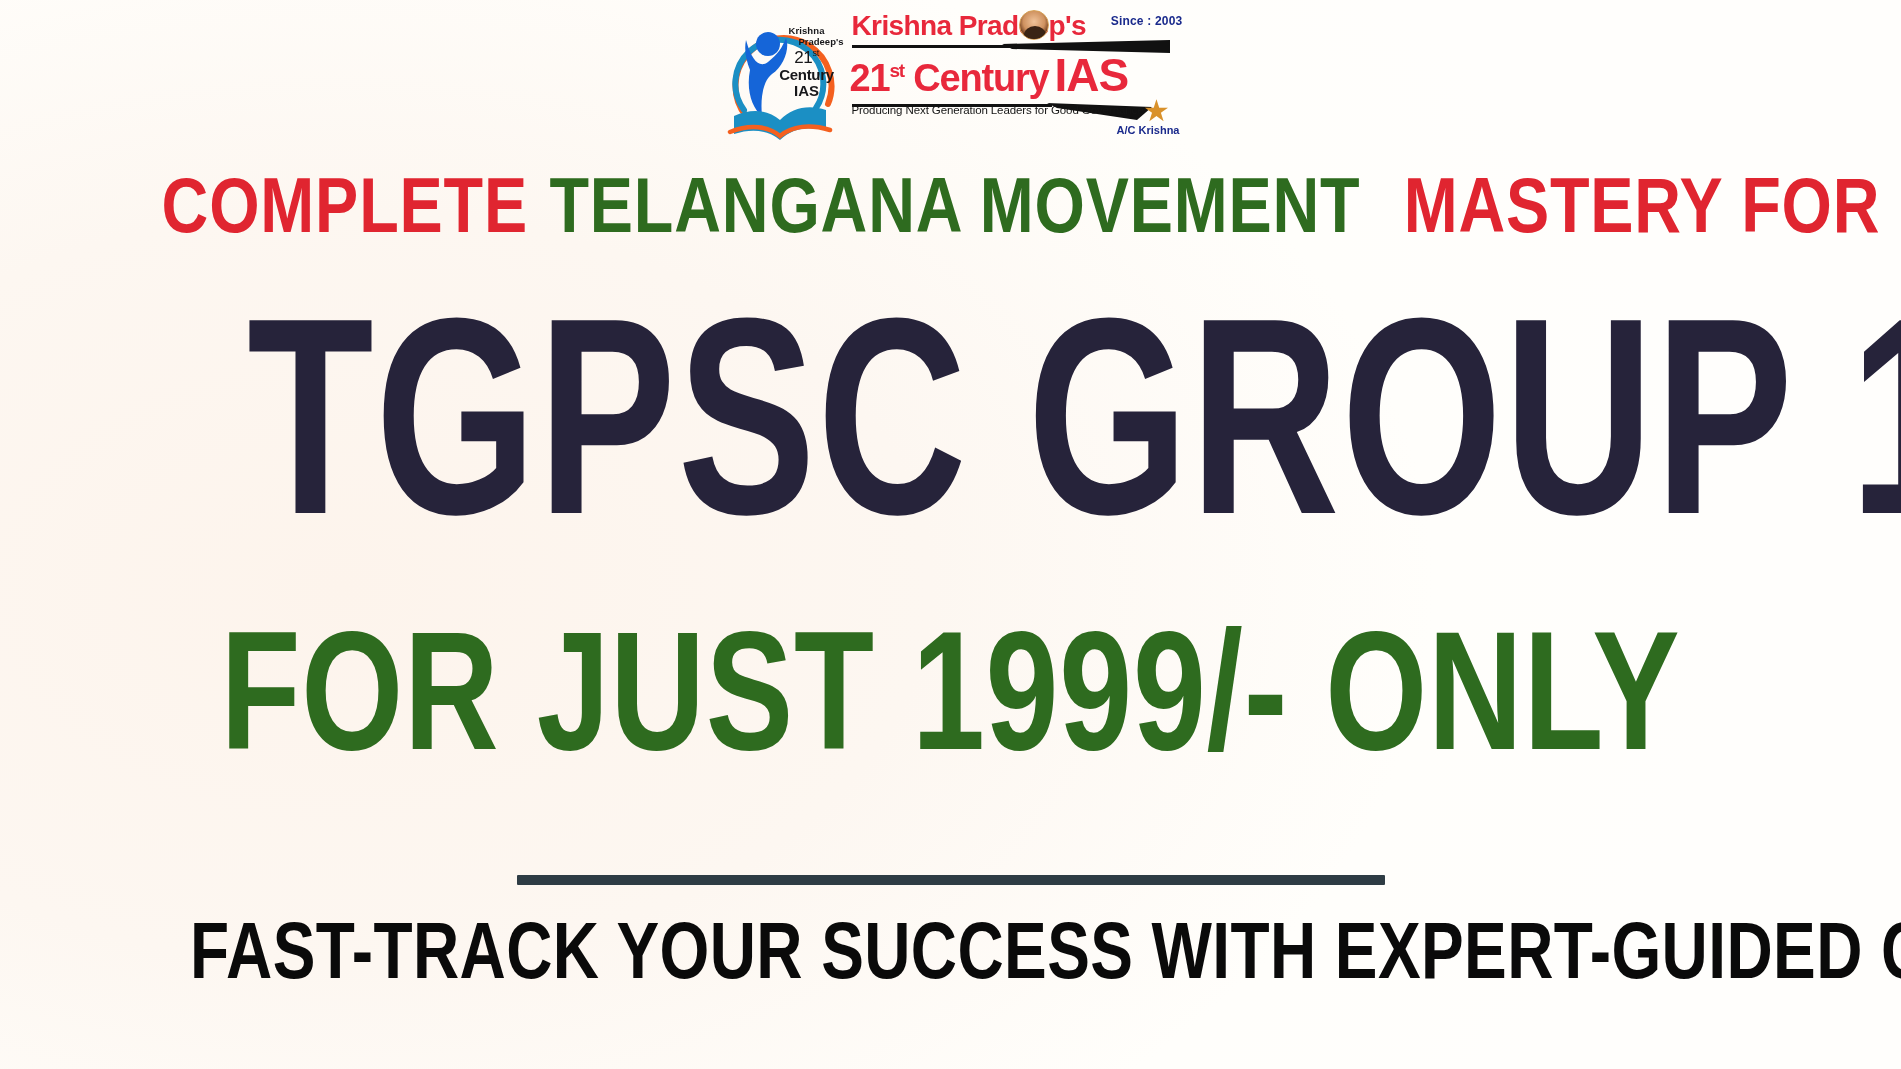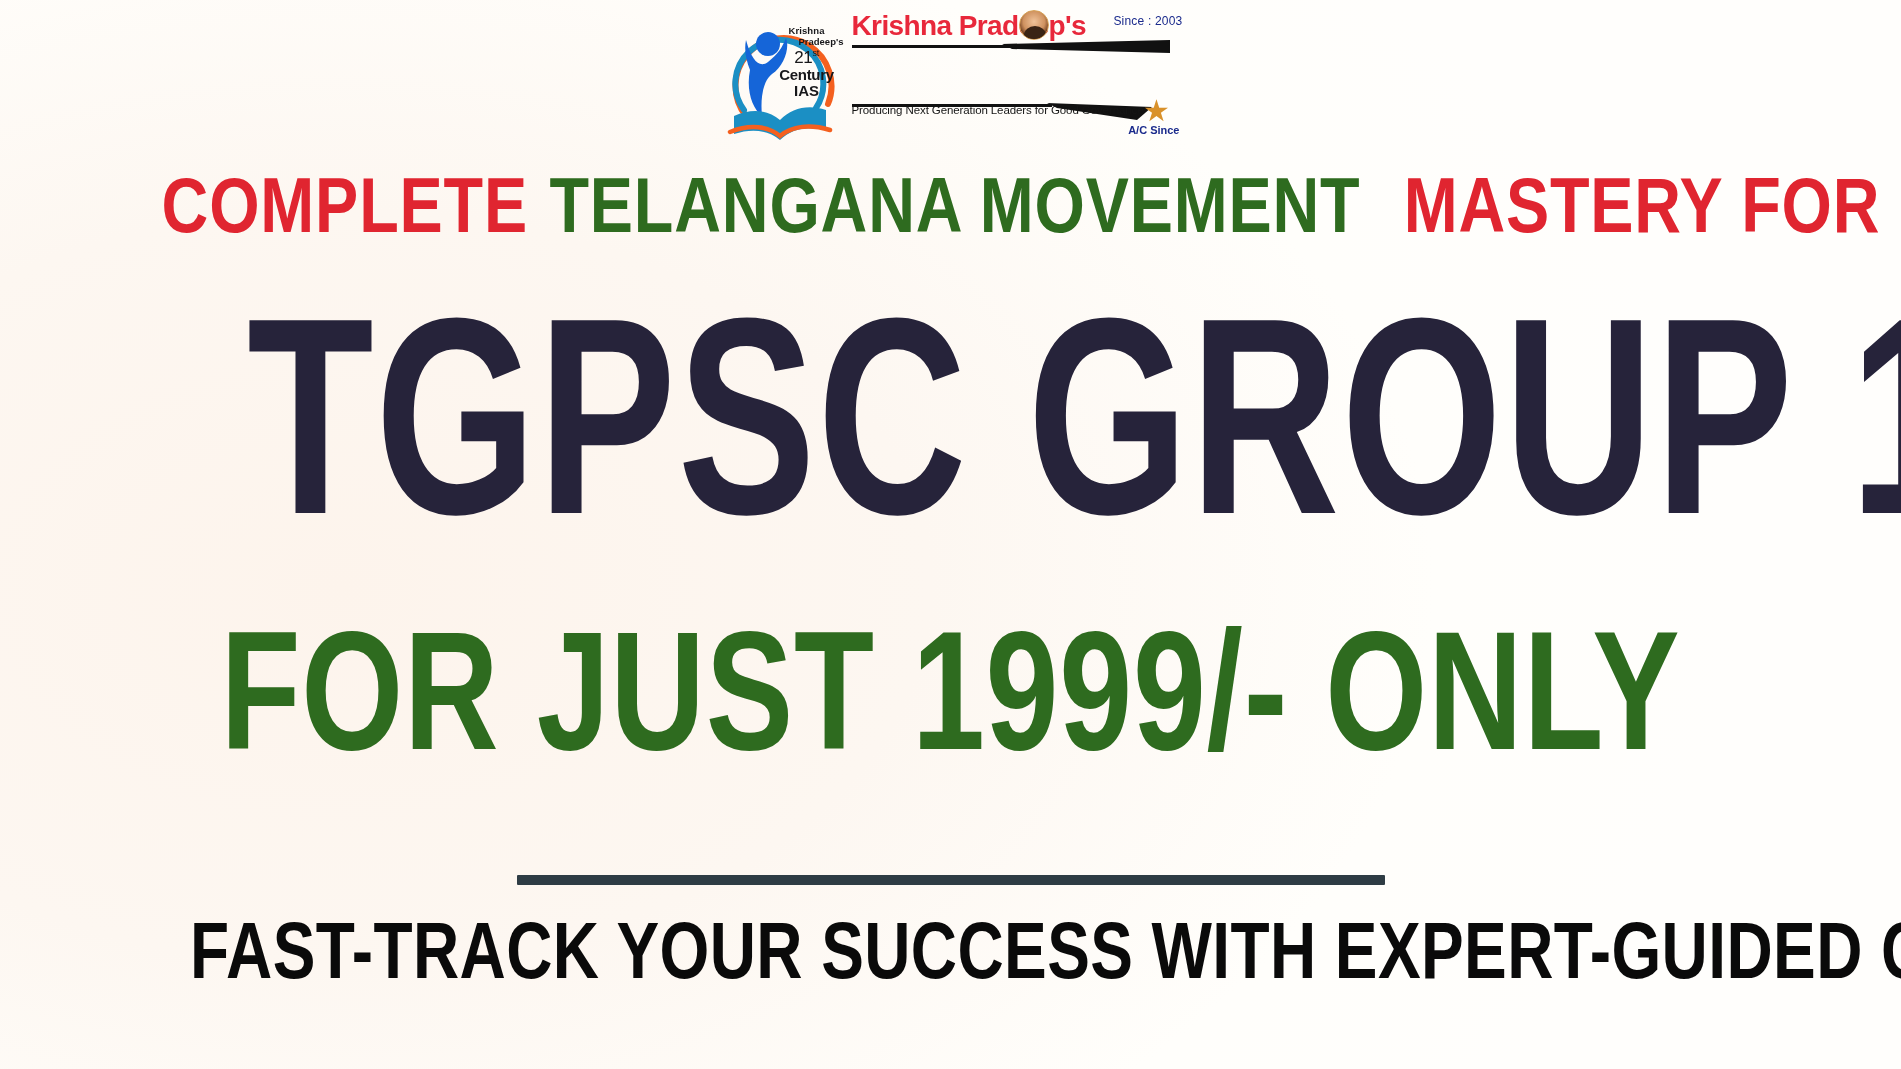--- a/index.html
+++ b/index.html
@@ -94,21 +94,21 @@
     left: 4px; top: 15px;
     width: 22px; height: 18px;
     border-radius: 50% 50% 40% 40%;
     background: #3a2415;
   }
 
   .since-label {
     position: absolute;
     top: 10px; right: 3px;
     font-size: 12px;
-    font-weight: 400;
+    font-weight: 700;
     color: #1a2a8c;
     letter-spacing: .2px;
     white-space: nowrap;
   }
 
   .swoosh-top {
     position: absolute;
     top: 36px; left: 6px;
     width: 318px; height: 16px;
   }
@@ -276,31 +276,35 @@
       <div class="kp-face"></div>
       <div class="since-label">Since : 2003</div>
 
       <div class="swoosh-top">
         <svg viewBox="0 0 318 16" preserveAspectRatio="none" xmlns="http://www.w3.org/2000/svg" aria-hidden="true">
           <rect x="0" y="5" width="210" height="3" fill="#111"></rect>
           <path d="M150 4 L318 0 L318 13 L160 9 Z" fill="#111"></path>
         </svg>
       </div>
 
+      <div class="century-line">
+        <span>21</span><sup>st</sup>
+        <span>Century</span><span class="ias-big">IAS</span>
+      </div>
 
       <div class="swoosh-bot">
         <svg viewBox="0 0 318 18" preserveAspectRatio="none" xmlns="http://www.w3.org/2000/svg" aria-hidden="true">
           <rect x="0" y="2" width="200" height="3" fill="#111"></rect>
           <path d="M195 1 L300 5 L285 18 L205 6 Z" fill="#111"></path>
         </svg>
       </div>
 
       <div class="logo-star">★</div>
       <div class="tagline-small">Producing Next Generation Leaders for Good Governance</div>
-      <div class="ac-campus">A/C Since</div>
+      <div class="ac-campus">A/C Krishna</div>
     </div>
   </div>
 
   <div class="headline-1">
     <span class="hl-red">COMPLETE</span><span class="hl-gap"></span><span class="hl-green">TELANGANA MOVEMENT</span><span class="hl-gap"></span><span class="hl-gap"></span><span class="hl-red">MASTERY FOR</span>
   </div>
 
   <div class="headline-2">TGPSC GROUP 1&amp;2</div>
 
   <div class="headline-3">FOR JUST 1999/- ONLY</div>

